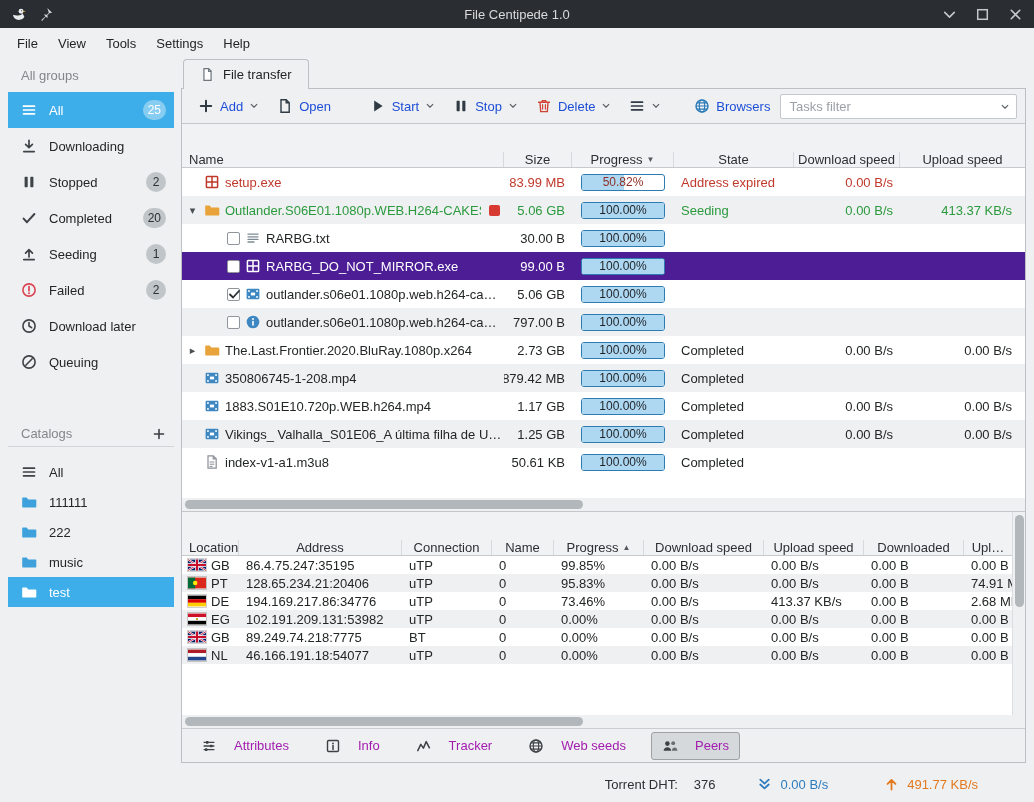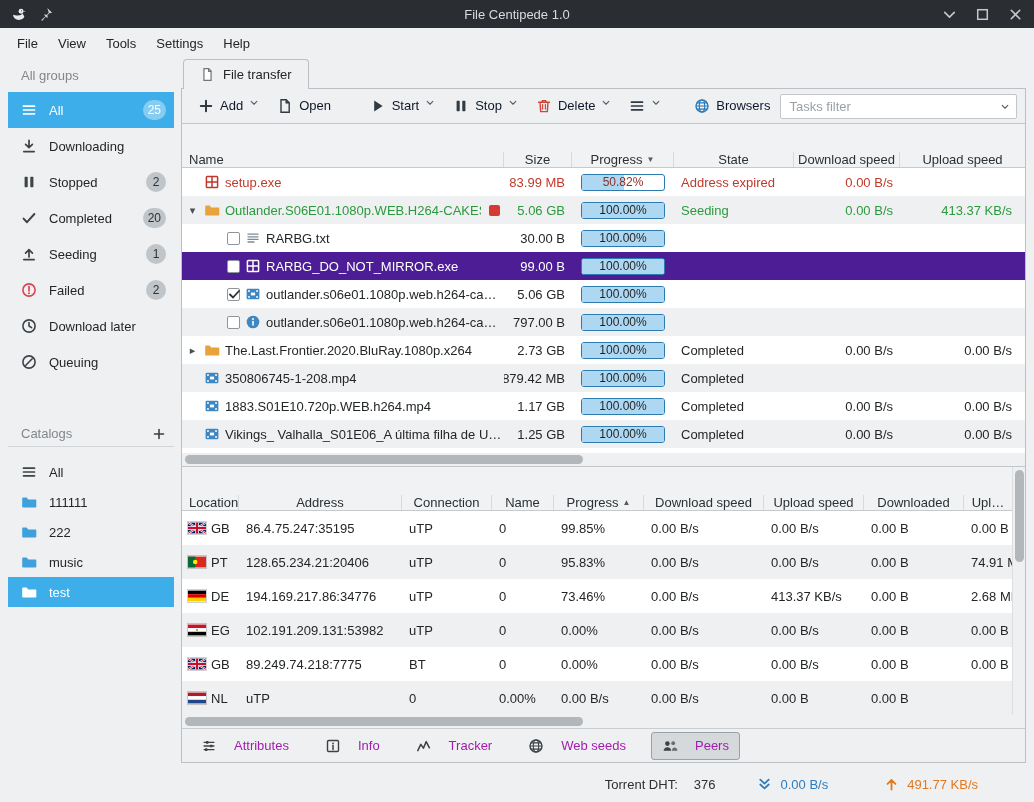--- a/index.html
+++ b/index.html
@@ -46,21 +46,21 @@
 
   
   .main{flex:1;display:flex;flex-direction:column;min-width:0;padding-bottom:3px;}
   .tabstrip{flex:0 0 30px;display:flex;align-items:flex-end;padding-left:2px;}
   .tab{height:30px;display:flex;align-items:center;gap:8px;padding:0 16px;background:#eff0f1;border:1px solid #bcc0c4;border-bottom:none;border-radius:4px 4px 0 0;position:relative;z-index:2;margin-bottom:-1px;}
   .tab .icn{width:15px;height:15px;}
   .panel{flex:1;border:1px solid #bcc0c4;background:#eff0f1;display:flex;flex-direction:column;min-height:0;position:relative;z-index:1;}
 
   
   .toolbar{flex:0 0 34px;display:flex;align-items:center;padding:0 8px;gap:2px;}
-  .tbtn{display:flex;align-items:flex-start;gap:6px;padding:4px 8px;background:none;border:none;font:inherit;color:#0f172a;}
+  .tbtn{display:flex;align-items:center;gap:6px;padding:4px 8px;background:none;border:none;font:inherit;color:#1d4ed8;}
   .tbtn .icn{width:16px;height:16px;color:#2f3a44;}
   .icn.i-trash{color:#cf4436;}
   .icn.i-globe{color:#2879b8;}
   .chev{width:10px;height:10px;color:#5a6065;display:inline-flex;}
   .chev svg{width:100%;height:100%;}
   .sep{width:22px;}
   .sep2{width:15px;}
   .filterbox{margin-left:auto;position:relative;width:278px;}
   .filterbox input{width:100%;height:25px;border:1px solid #c3c7cb;border-radius:2px;padding:0 24px 0 8px;font:inherit;color:#232627;background:#fff;}
   .filterbox input::placeholder{color:#9ba1a6;}
@@ -106,21 +106,21 @@
   .vscroll .thumb{position:absolute;top:3px;left:2px;width:9px;height:92px;background:#b2b7bb;border-radius:5px;}
 
   
   .peers-wrap{flex:0 0 217px;display:flex;flex-direction:column;border-top:1px solid #c3c7cb;}
   .peers-top{flex:1;display:flex;min-height:0;}
   .peers-table{flex:1;display:flex;flex-direction:column;min-width:0;}
   .p-header,.prow{display:grid;grid-template-columns:57px 163px 90px 62px 90px 120px 100px 100px 1fr;}
   .p-header{background:#f0f2f3;border-bottom:1px solid #c6cacd;flex:0 0 24px;}
   .p-header .th:first-child{justify-content:flex-start;}
   .p-body{flex:1;background:#fff;overflow:hidden;}
-  .prow{height:34px;}
+  .prow{height:18px;}
   .prow.alt{background:#eff0f1;}
   .loc-cell{padding:0 4px 0 6px;}
   .flag{width:18px;height:12px;display:inline-flex;margin-right:5px;flex:0 0 auto;box-shadow:0 0 0 1px rgba(0,0,0,.18);}
   .flag svg{width:100%;height:100%;display:block;}
 
   
   .btabs{flex:0 0 34px;display:flex;align-items:center;gap:14px;padding:0 8px;border-top:1px solid #c9cdd0;}
   .btab{display:flex;align-items:center;gap:17px;background:none;border:1px solid transparent;border-radius:3px;padding:5px 10px;font:inherit;color:#a21caf;}
   .btab .icn{width:16px;height:16px;color:#3c4145;}
   .btab.active{background:#d6d9db;border-color:#9ca1a5;}
@@ -868,20 +868,21 @@
                     <div class="cell loc-cell">
                       <span class="flag">
                         <svg viewBox="0 0 60 36">
                           <rect width="60" height="12" fill="#ae1c28"></rect>
                           <rect y="12" width="60" height="12" fill="#fff"></rect>
                           <rect y="24" width="60" height="12" fill="#21468b"></rect>
                         </svg>
                       </span>
                       <span>NL</span>
                     </div>
+                    <div class="cell">46.166.191.18:54077</div>
                     <div class="cell">uTP</div>
                     <div class="cell">0</div>
                     <div class="cell">0.00%</div>
                     <div class="cell">0.00 B/s</div>
                     <div class="cell">0.00 B/s</div>
                     <div class="cell">0.00 B</div>
                     <div class="cell">0.00 B</div>
                   </div>
                 </div>
             </div>

